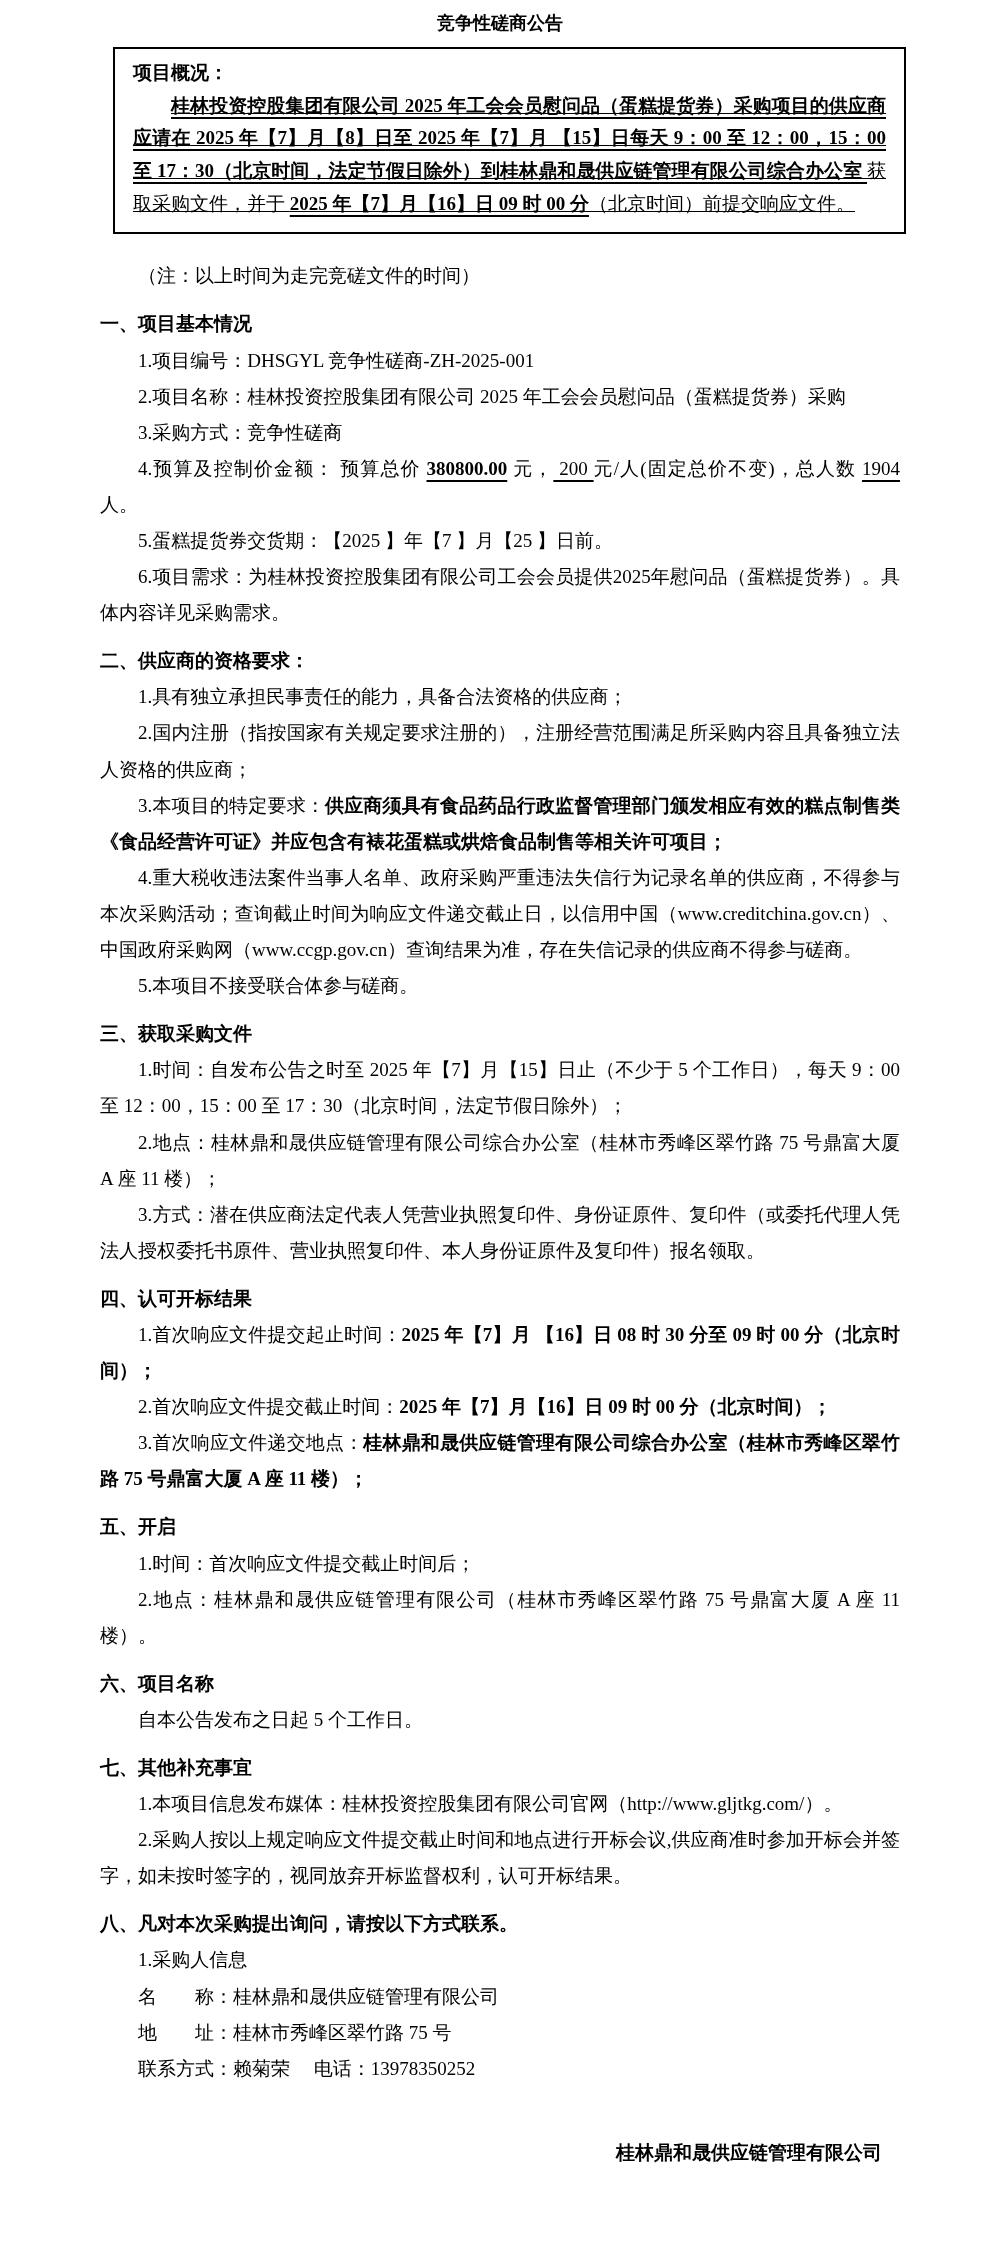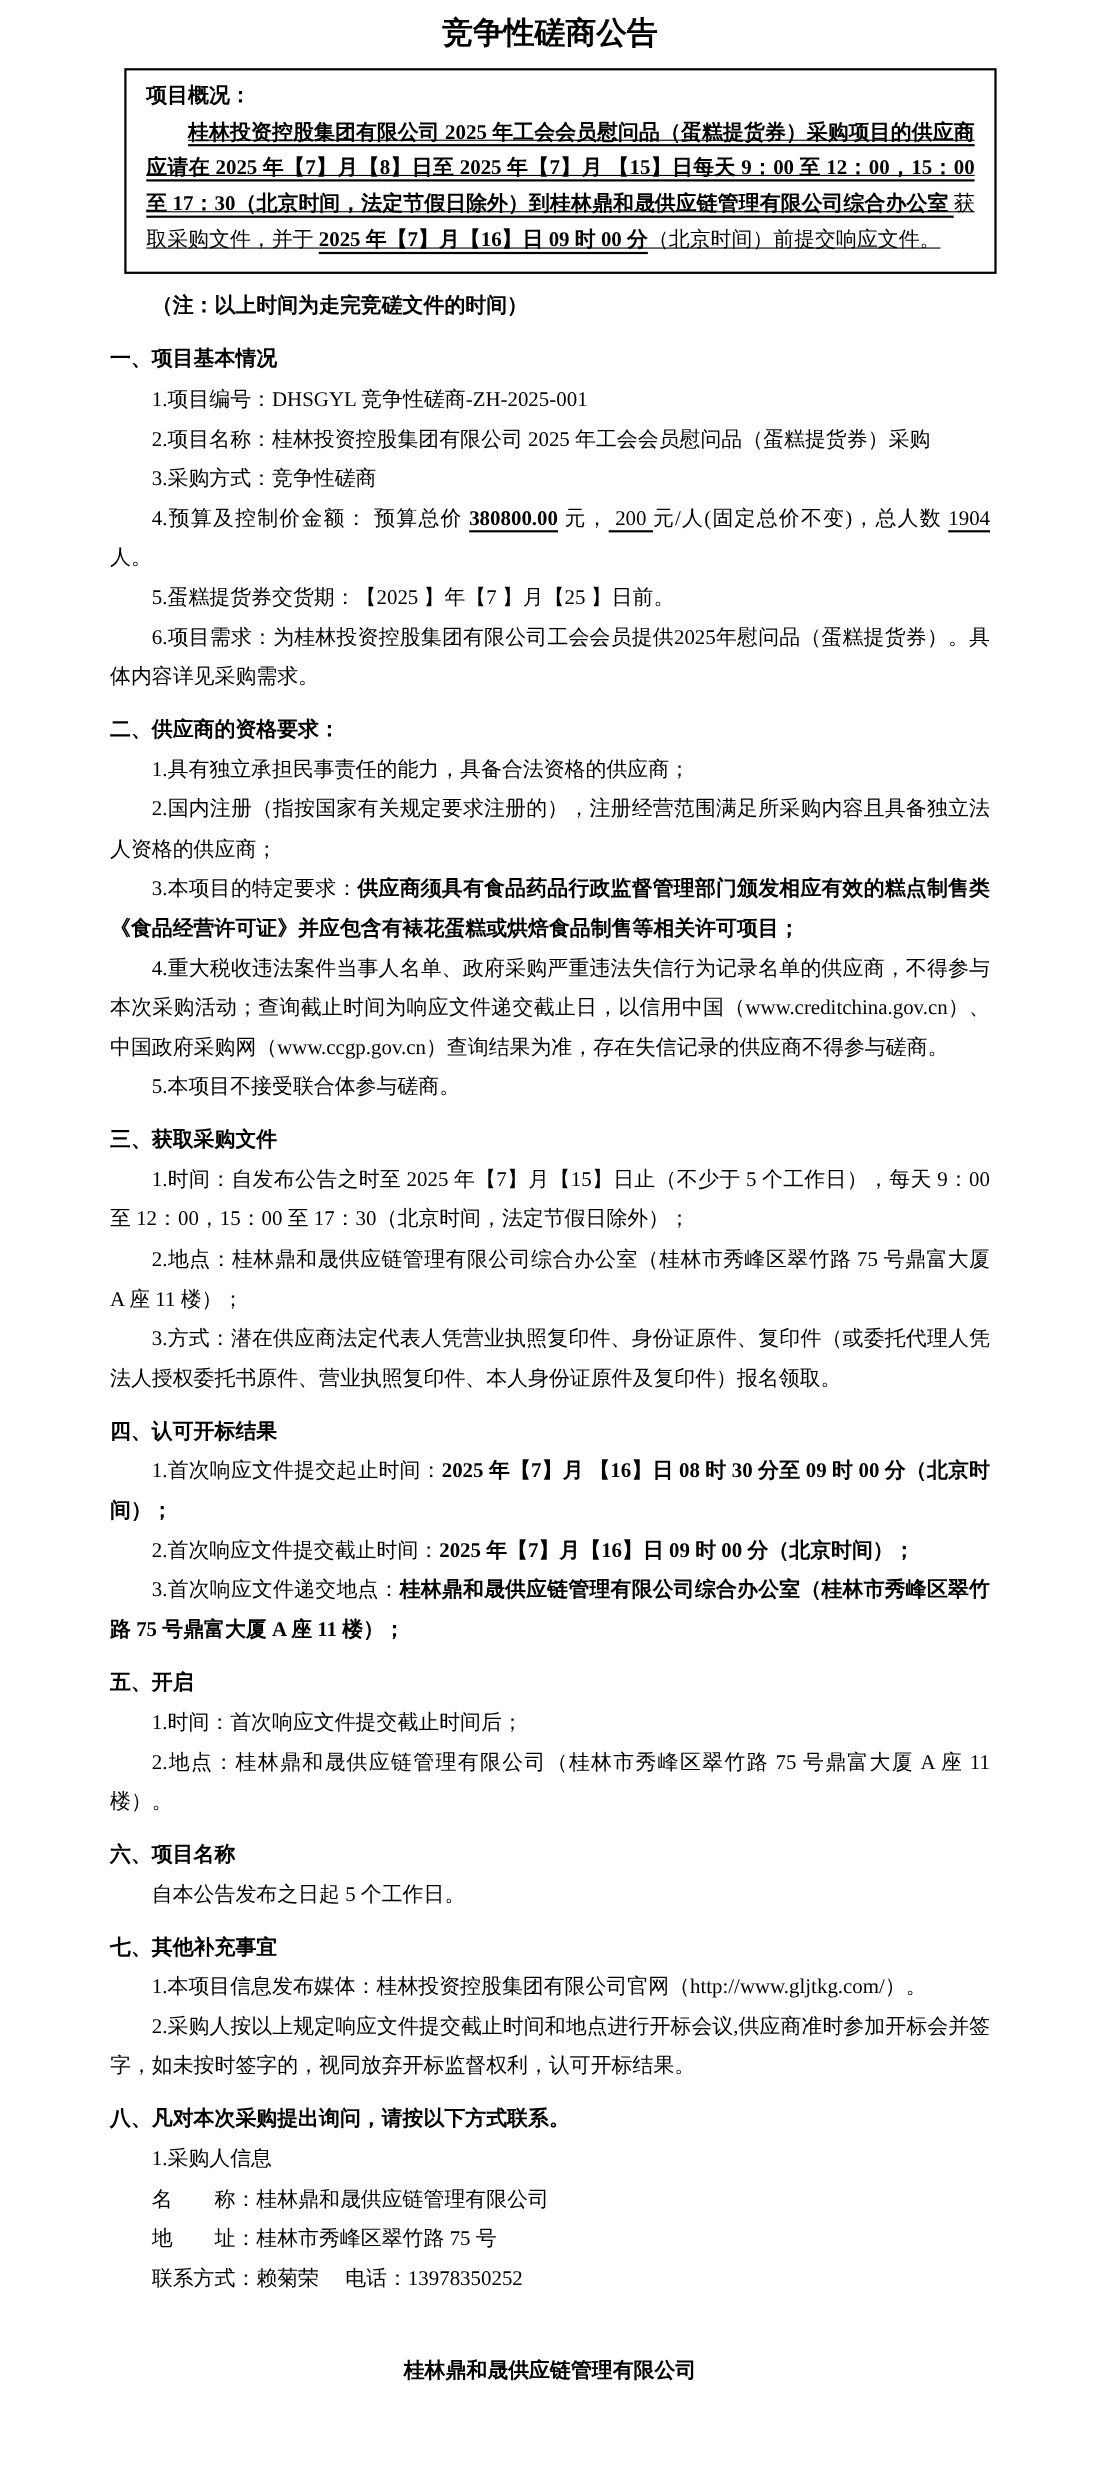--- a/index.html
+++ b/index.html
@@ -15,43 +15,43 @@
     padding: 10px 99px 40px 100px;
     background: #ffffff;
     color: #000000;
     font-family: "Liberation Serif", "DejaVu Serif", serif;
     font-size: 19px;
     line-height: 1.9;
   }
   .doc-title {
     margin: 0 0 10px 0;
     text-align: center;
-    font-size: 28px;
+    font-size: 18px;
     font-weight: bold;
     line-height: 1.5;
   }
   .overview-box {
     box-sizing: border-box;
     margin-left: 13px;
     width: calc(100% - 7px);
     border: 2px solid #000000;
     padding: 8px 18px 12px 18px;
     line-height: 1.72;
   }
   .overview-box p { margin: 0; }
   .box-label { font-weight: bold; }
   .box-para {
     text-indent: 2em;
     text-align: justify;
     text-decoration: underline;
   }
   .note {
-    margin: 12px 0 0 0;
+    margin: 24px 0 0 0;
     text-indent: 2em;
-    font-weight: bold;
+    font-weight: normal;
   }
   .heading {
     margin: 12px 0 0 0;
     font-weight: bold;
   }
   .para {
     margin: 0;
     text-indent: 2em;
     text-align: justify;
   }
@@ -59,23 +59,22 @@
   .u {
     text-decoration: underline;
     text-underline-offset: 5px;
     text-decoration-thickness: 1.5px;
   }
   .footer {
     margin-top: 48px;
     text-align: right;
   }
   .footer p {
-    margin: 0;
+    margin: 18px;
     font-weight: bold;
-    text-align: center;
   }
 </style>
 </head>
 <body>
 
 <div class="page">
 
   <h1 class="doc-title">竞争性磋商公告</h1>
 
   <div class="overview-box">

